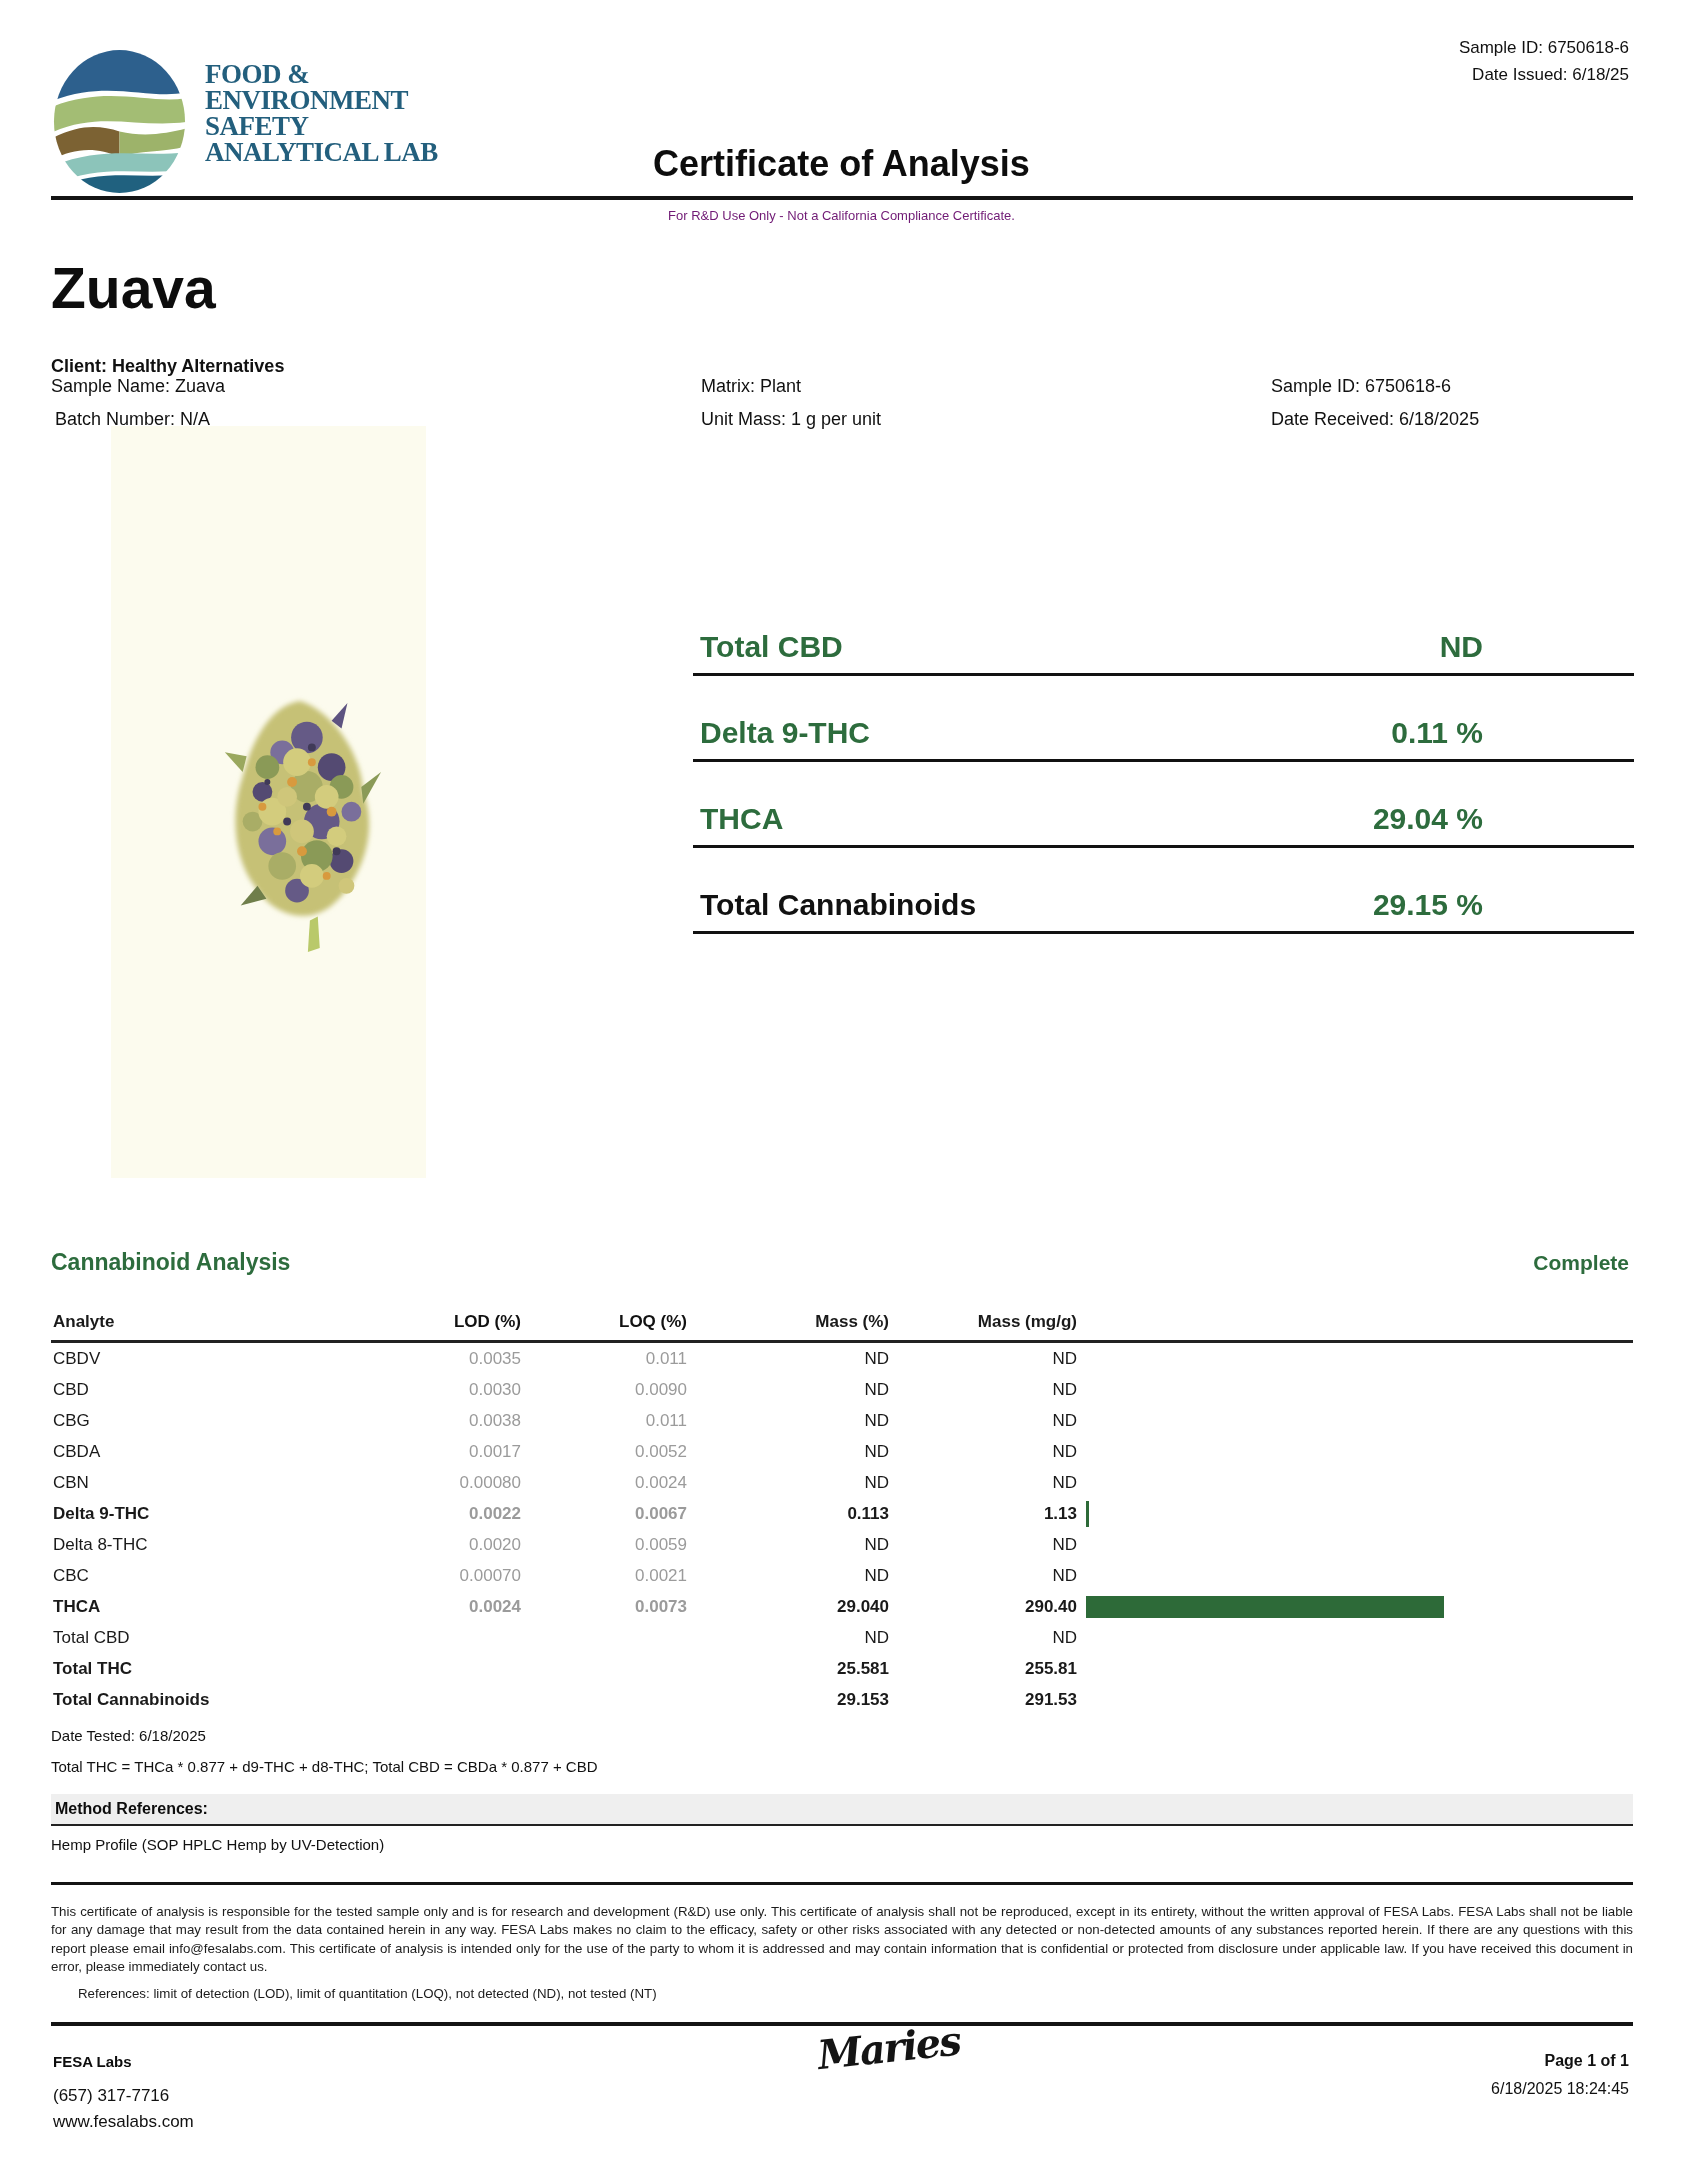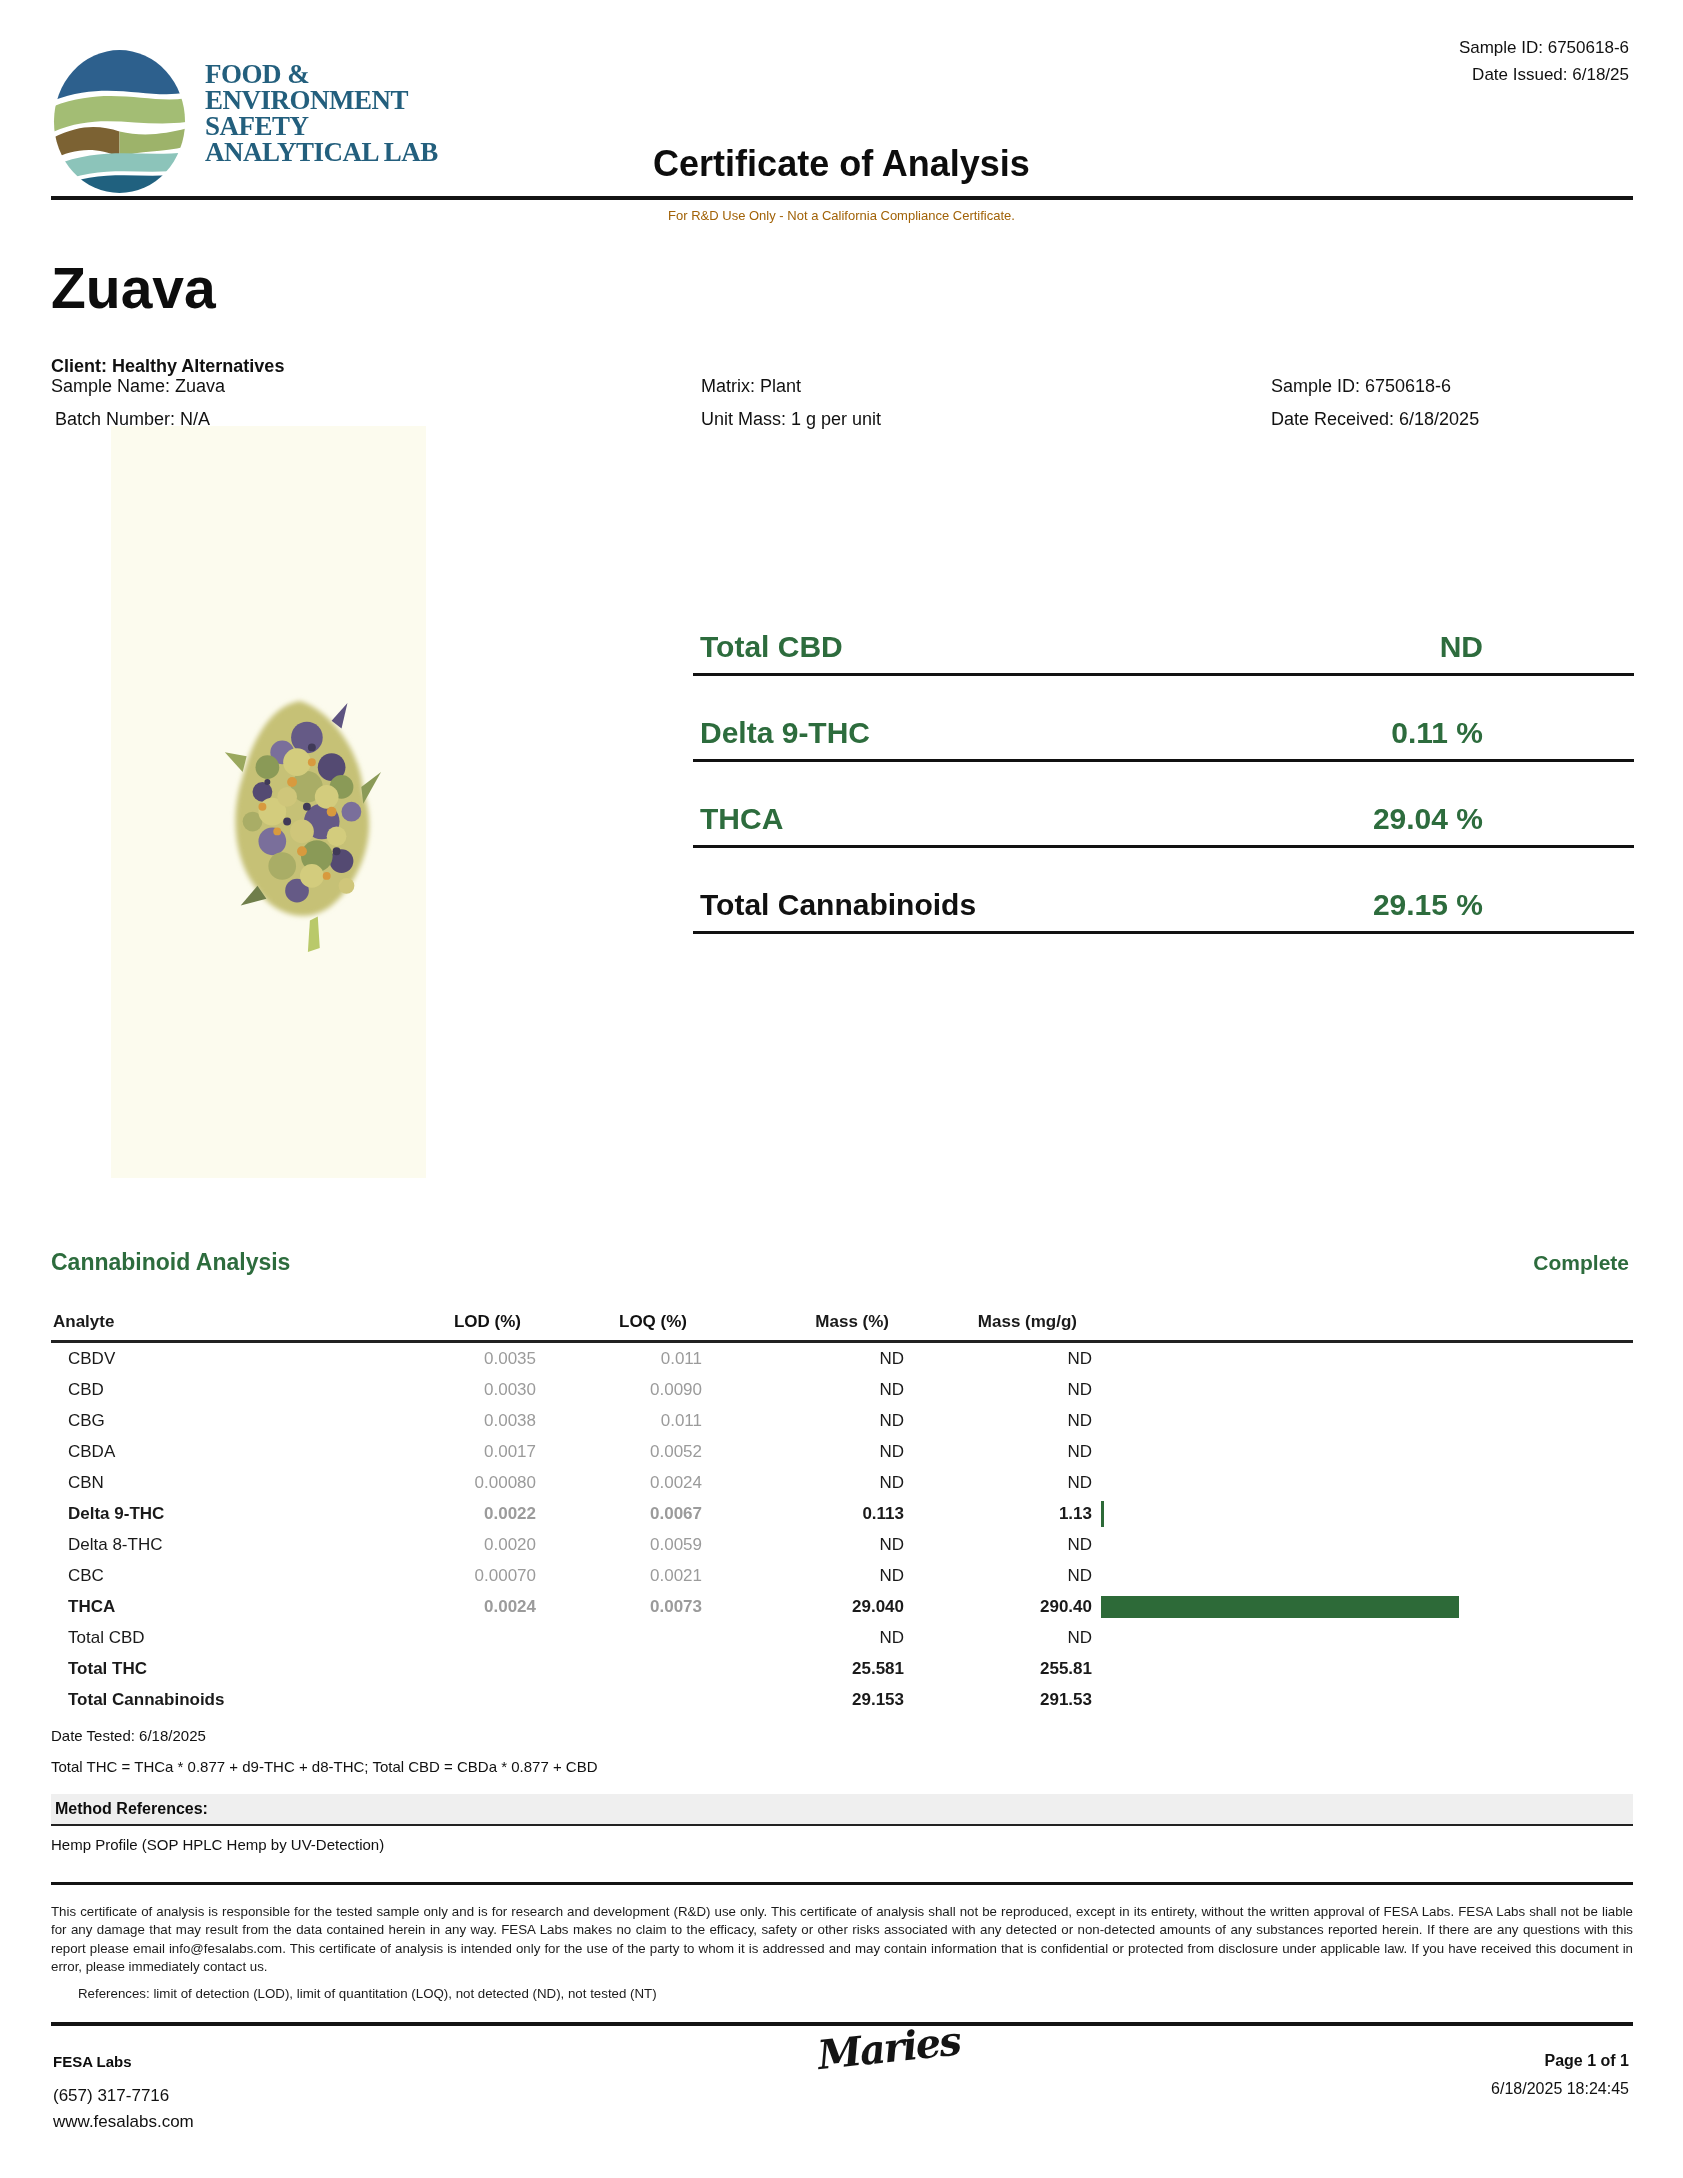--- a/index.html
+++ b/index.html
@@ -7,21 +7,21 @@
         font-family:"Liberation Sans",sans-serif;color:#1a1a1a;overflow:hidden;}
 
   
   .logo-emblem{position:absolute;left:50px;top:48px;width:140px;height:147px;}
   .logo-text{position:absolute;left:205px;top:61px;font-weight:bold;font-size:27px;
              line-height:26px;color:#235f7d;letter-spacing:-0.5px;font-family:Liberation Serif, serif;}
   .hdr-meta{position:absolute;right:54px;top:34px;text-align:right;font-size:17px;line-height:27px;color:#111;}
   .coa-title{position:absolute;left:0;top:143px;width:1683px;text-align:center;
              font-size:36px;font-weight:bold;color:#0d0d0d;}
   .hdr-rule{position:absolute;left:51px;top:196px;width:1582px;height:4px;background:#141414;}
-  .coa-sub{position:absolute;left:0;top:208px;width:1683px;text-align:center;font-size:13px;color:#a16207;}
+  .coa-sub{position:absolute;left:0;top:208px;width:1683px;text-align:center;font-size:13px;color:#701a75;}
 
   
   .product-name{position:absolute;left:51px;top:255px;font-size:57px;font-weight:bold;color:#0d0d0d;}
   .ci{position:absolute;font-size:18px;color:#111;}
   .ci.bold{font-weight:bold;}
 
   
   .photo-bg{position:absolute;left:111px;top:426px;width:315px;height:752px;background:#fcfbee;}
   .bud-svg{position:absolute;left:213px;top:693px;width:173px;height:262px;}
 
@@ -31,21 +31,21 @@
            align-items:flex-end;padding:0 0 9px 7px;box-sizing:content-box;}
   .sum-label{font-size:30px;font-weight:bold;color:#2d6c3d;}
   .sum-label.dark{color:#111;}
   .sum-value{font-size:30px;font-weight:bold;color:#2d6c3d;margin-right:151px;}
 
   
   .sec-title{position:absolute;left:51px;top:1249px;font-size:23px;font-weight:bold;color:#2d6c3d;}
   .sec-status{position:absolute;right:54px;top:1251px;font-size:21px;font-weight:bold;color:#2d6c3d;}
   .thead{position:absolute;left:51px;top:1312px;width:1582px;height:28px;font-weight:bold;font-size:17px;}
   .thead-rule{position:absolute;left:51px;top:1340px;width:1582px;height:3px;background:#222;}
-  .tbody{position:absolute;left:51px;top:1343px;width:1582px;margin-left:15px;}
+  .tbody{position:absolute;left:51px;top:1343px;width:1582px;}
   .trow{position:relative;height:31px;line-height:31px;font-size:17px;}
   .trow.bold{font-weight:bold;}
   .c-an {position:absolute;left:2px;}
   .c-lod{position:absolute;right:1112px;color:#9b9b9b;}
   .c-loq{position:absolute;right:946px;color:#9b9b9b;}
   .c-mp {position:absolute;right:744px;}
   .c-mg {position:absolute;right:556px;}
   .thead .c-lod,.thead .c-loq{color:#111;}
   .mgbar{position:absolute;left:1035px;background:#2d6a38;}
   .mgbar.tick{width:3px;height:26px;top:3px;}

